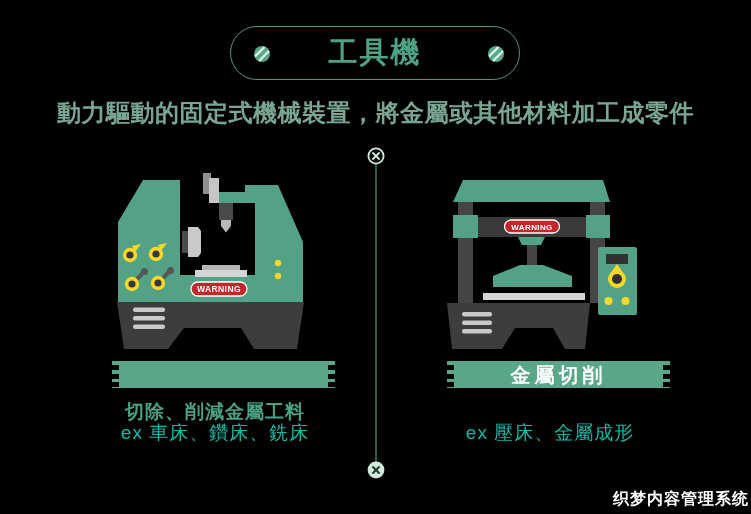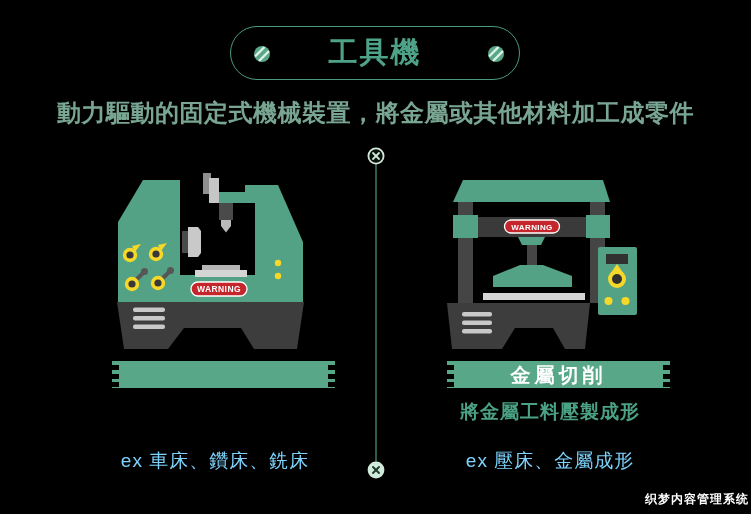--- a/index.html
+++ b/index.html
@@ -32,27 +32,27 @@
           text-align:center;line-height:28px;color:#ffffff;font-size:20px;font-weight:bold;
           letter-spacing:4px;}
   .banner.left{left:112px;} .banner.right{left:447px;}
   .notch{position:absolute;width:7px;height:5px;background:#000;}
   .notch.n1{top:4px;} .notch.n2{top:13px;} .notch.n3{top:21px;}
   .notch.l{left:0;} .notch.r{right:0;}
 
   
   .desc{position:absolute;width:250px;text-align:center;font-size:19px;}
   .desc.green{top:399px;color:#4aa183;font-weight:600;letter-spacing:1px;}
-  .desc.gray{top:448px;color:#7dd3fc;letter-spacing:1px;}
+  .desc.gray{top:420px;color:#14b8a6;letter-spacing:1px;}
   .desc.colL{left:90px;} .desc.colR{left:425px;}
 
   
   .watermark{position:absolute;right:2px;bottom:8px;text-align:right;color:#ffffff;font-weight:bold;
              text-shadow:-1px -1px 0 #000,1px -1px 0 #000,-1px 1px 0 #000,1px 1px 0 #000,0 1px 0 #000,0 -1px 0 #000;}
-  .watermark .wm1{font-size:12px;letter-spacing:1px;line-height:14px;}
+  .watermark .wm1{font-size:16px;letter-spacing:1px;line-height:14px;}
   .watermark .wm2{font-size:13px;letter-spacing:1.5px;line-height:15px;font-family:"DejaVu Sans Mono",monospace;}
 
   svg text{font-family:"Liberation Sans",sans-serif;}
 </style>
 </head>
 <body>
 
 <div class="canvas">
 
   <div class="title-pill">
@@ -200,21 +200,21 @@
   <div class="banner right">
     <span class="notch l n1"></span>
     <span class="notch l n2"></span>
     <span class="notch l n3"></span>
     <span>金屬切削</span>
     <span class="notch r n1"></span>
     <span class="notch r n2"></span>
     <span class="notch r n3"></span>
   </div>
 
+  <div class="desc green colL">切除、削減金屬工料</div>
   <div class="desc gray colL">ex 車床、鑽床、銑床</div>
-  <div class="desc green colR">將金屬工料壓製成形</div>
   <div class="desc gray colR">ex 壓床、金屬成形</div>
 
   <div class="watermark">
     <div class="wm1">织梦内容管理系统</div>
   </div>
 
 </div>
 
 </body></html>

